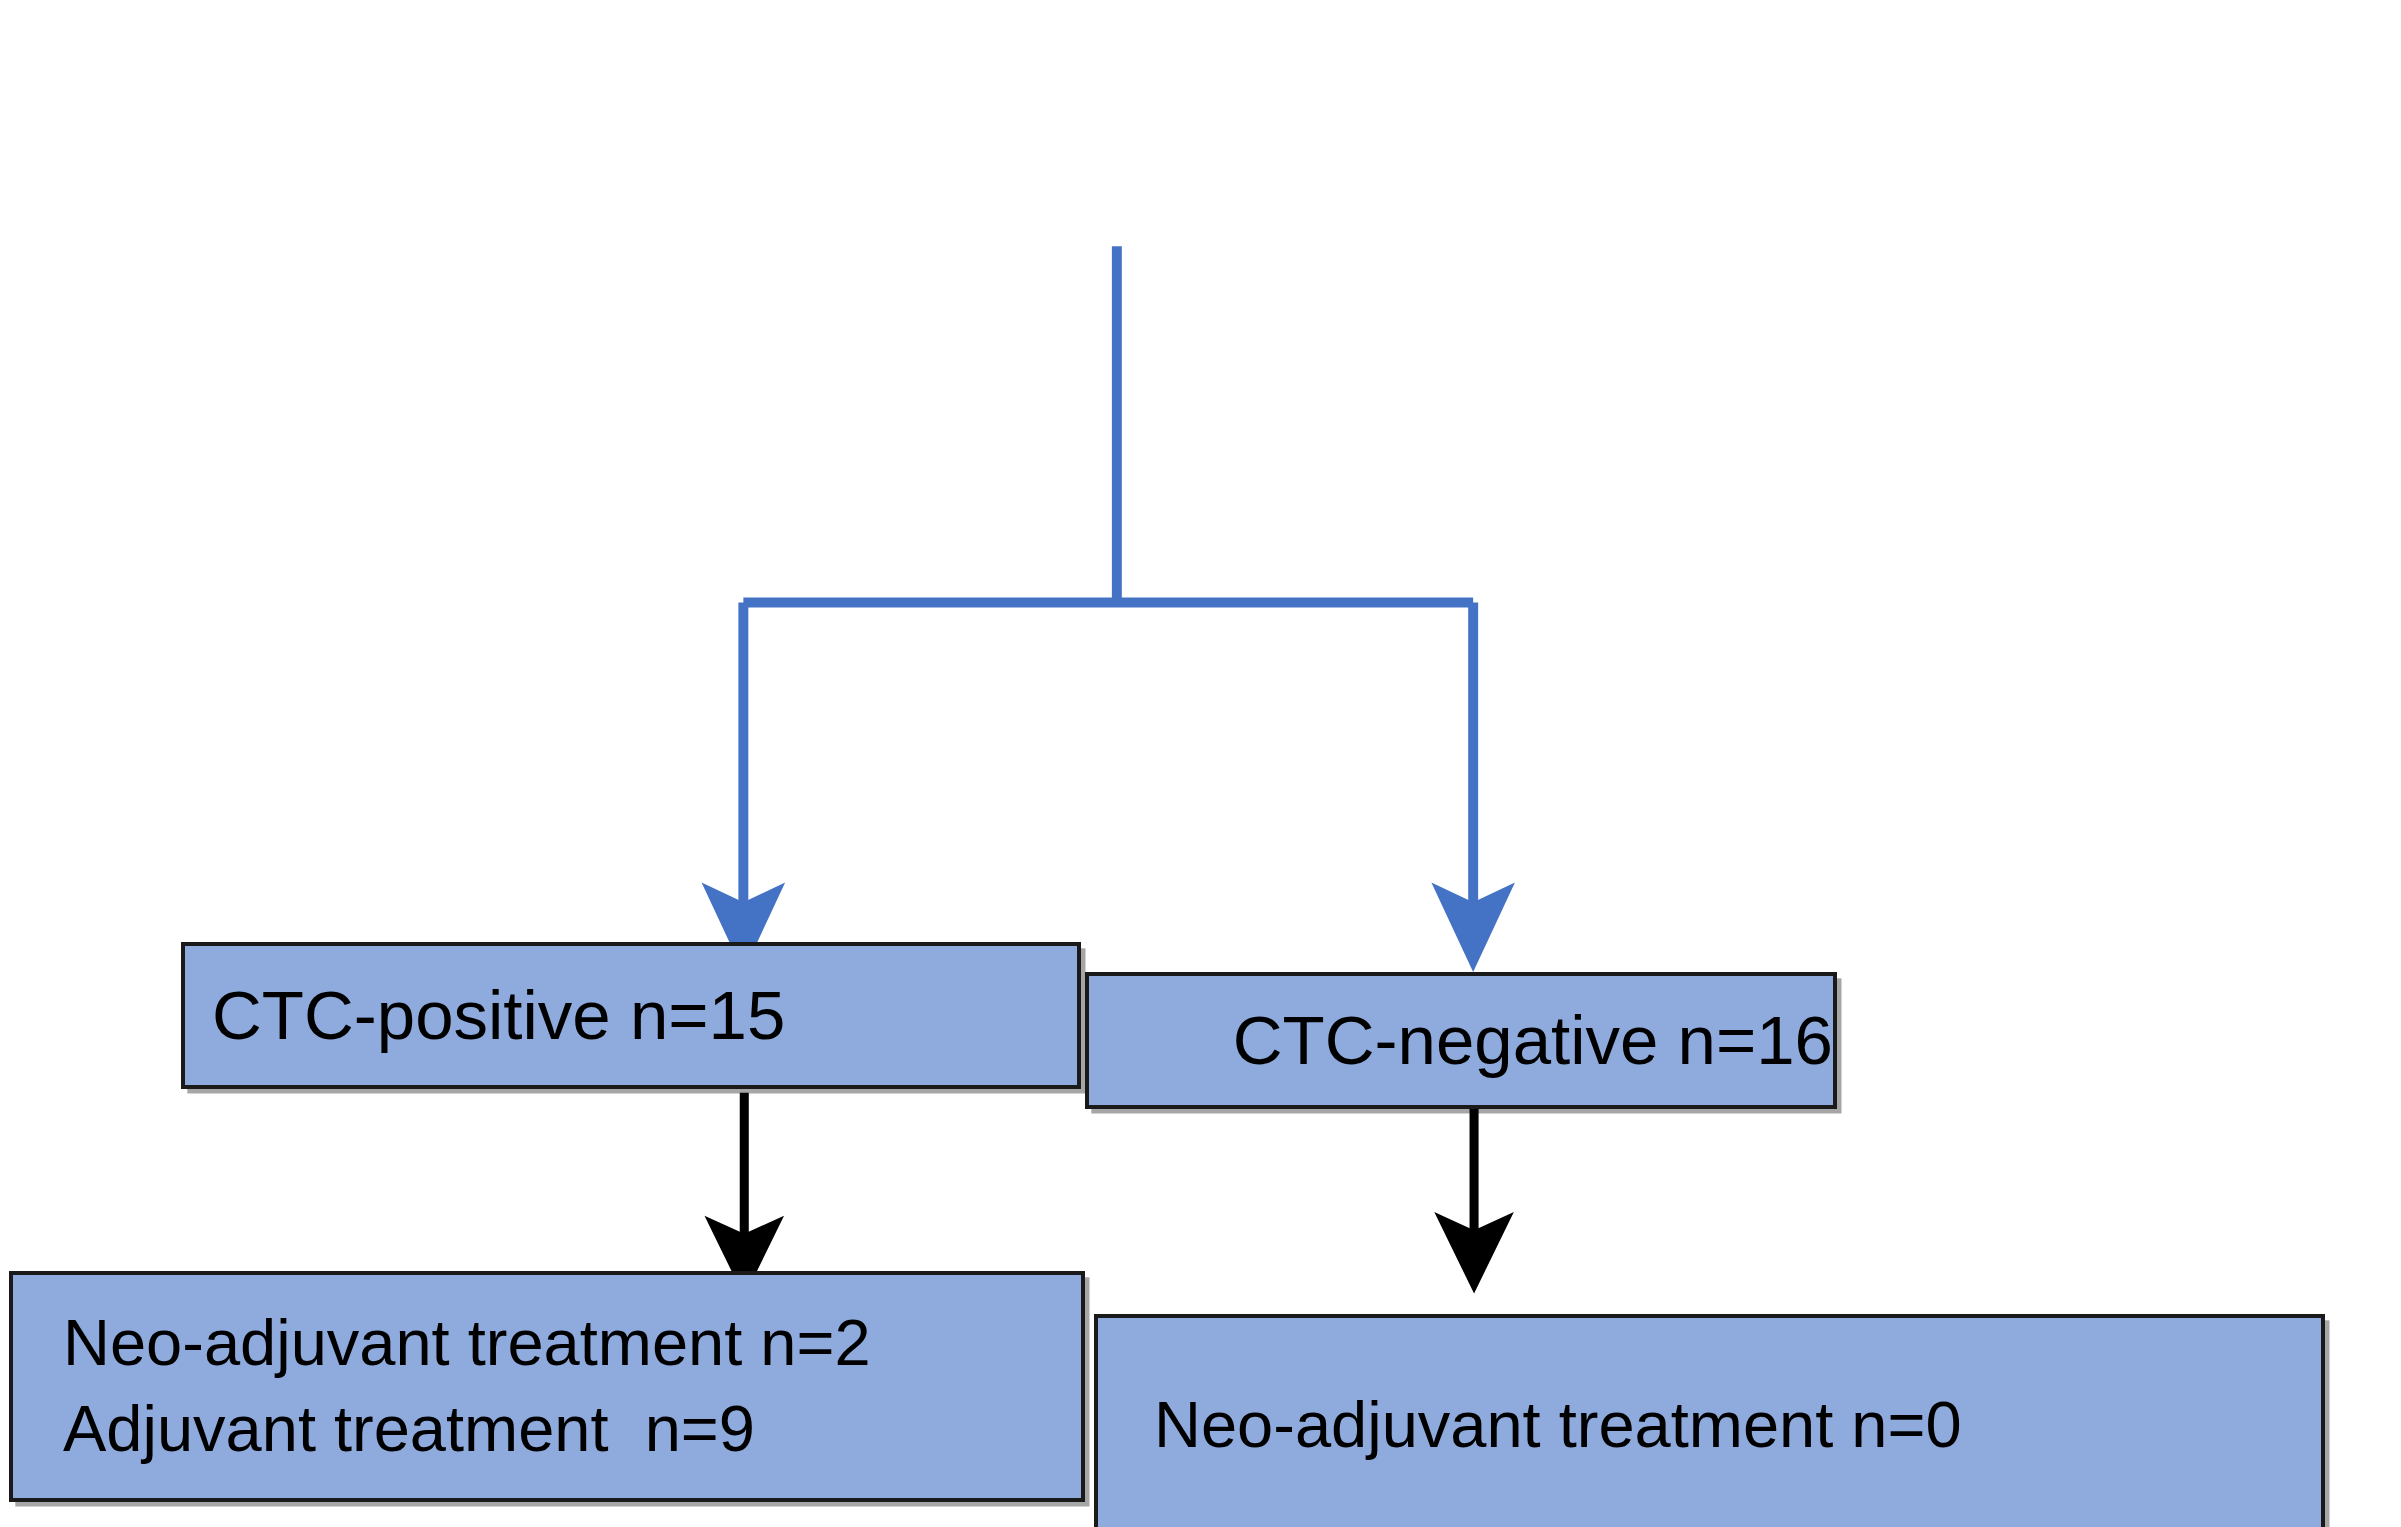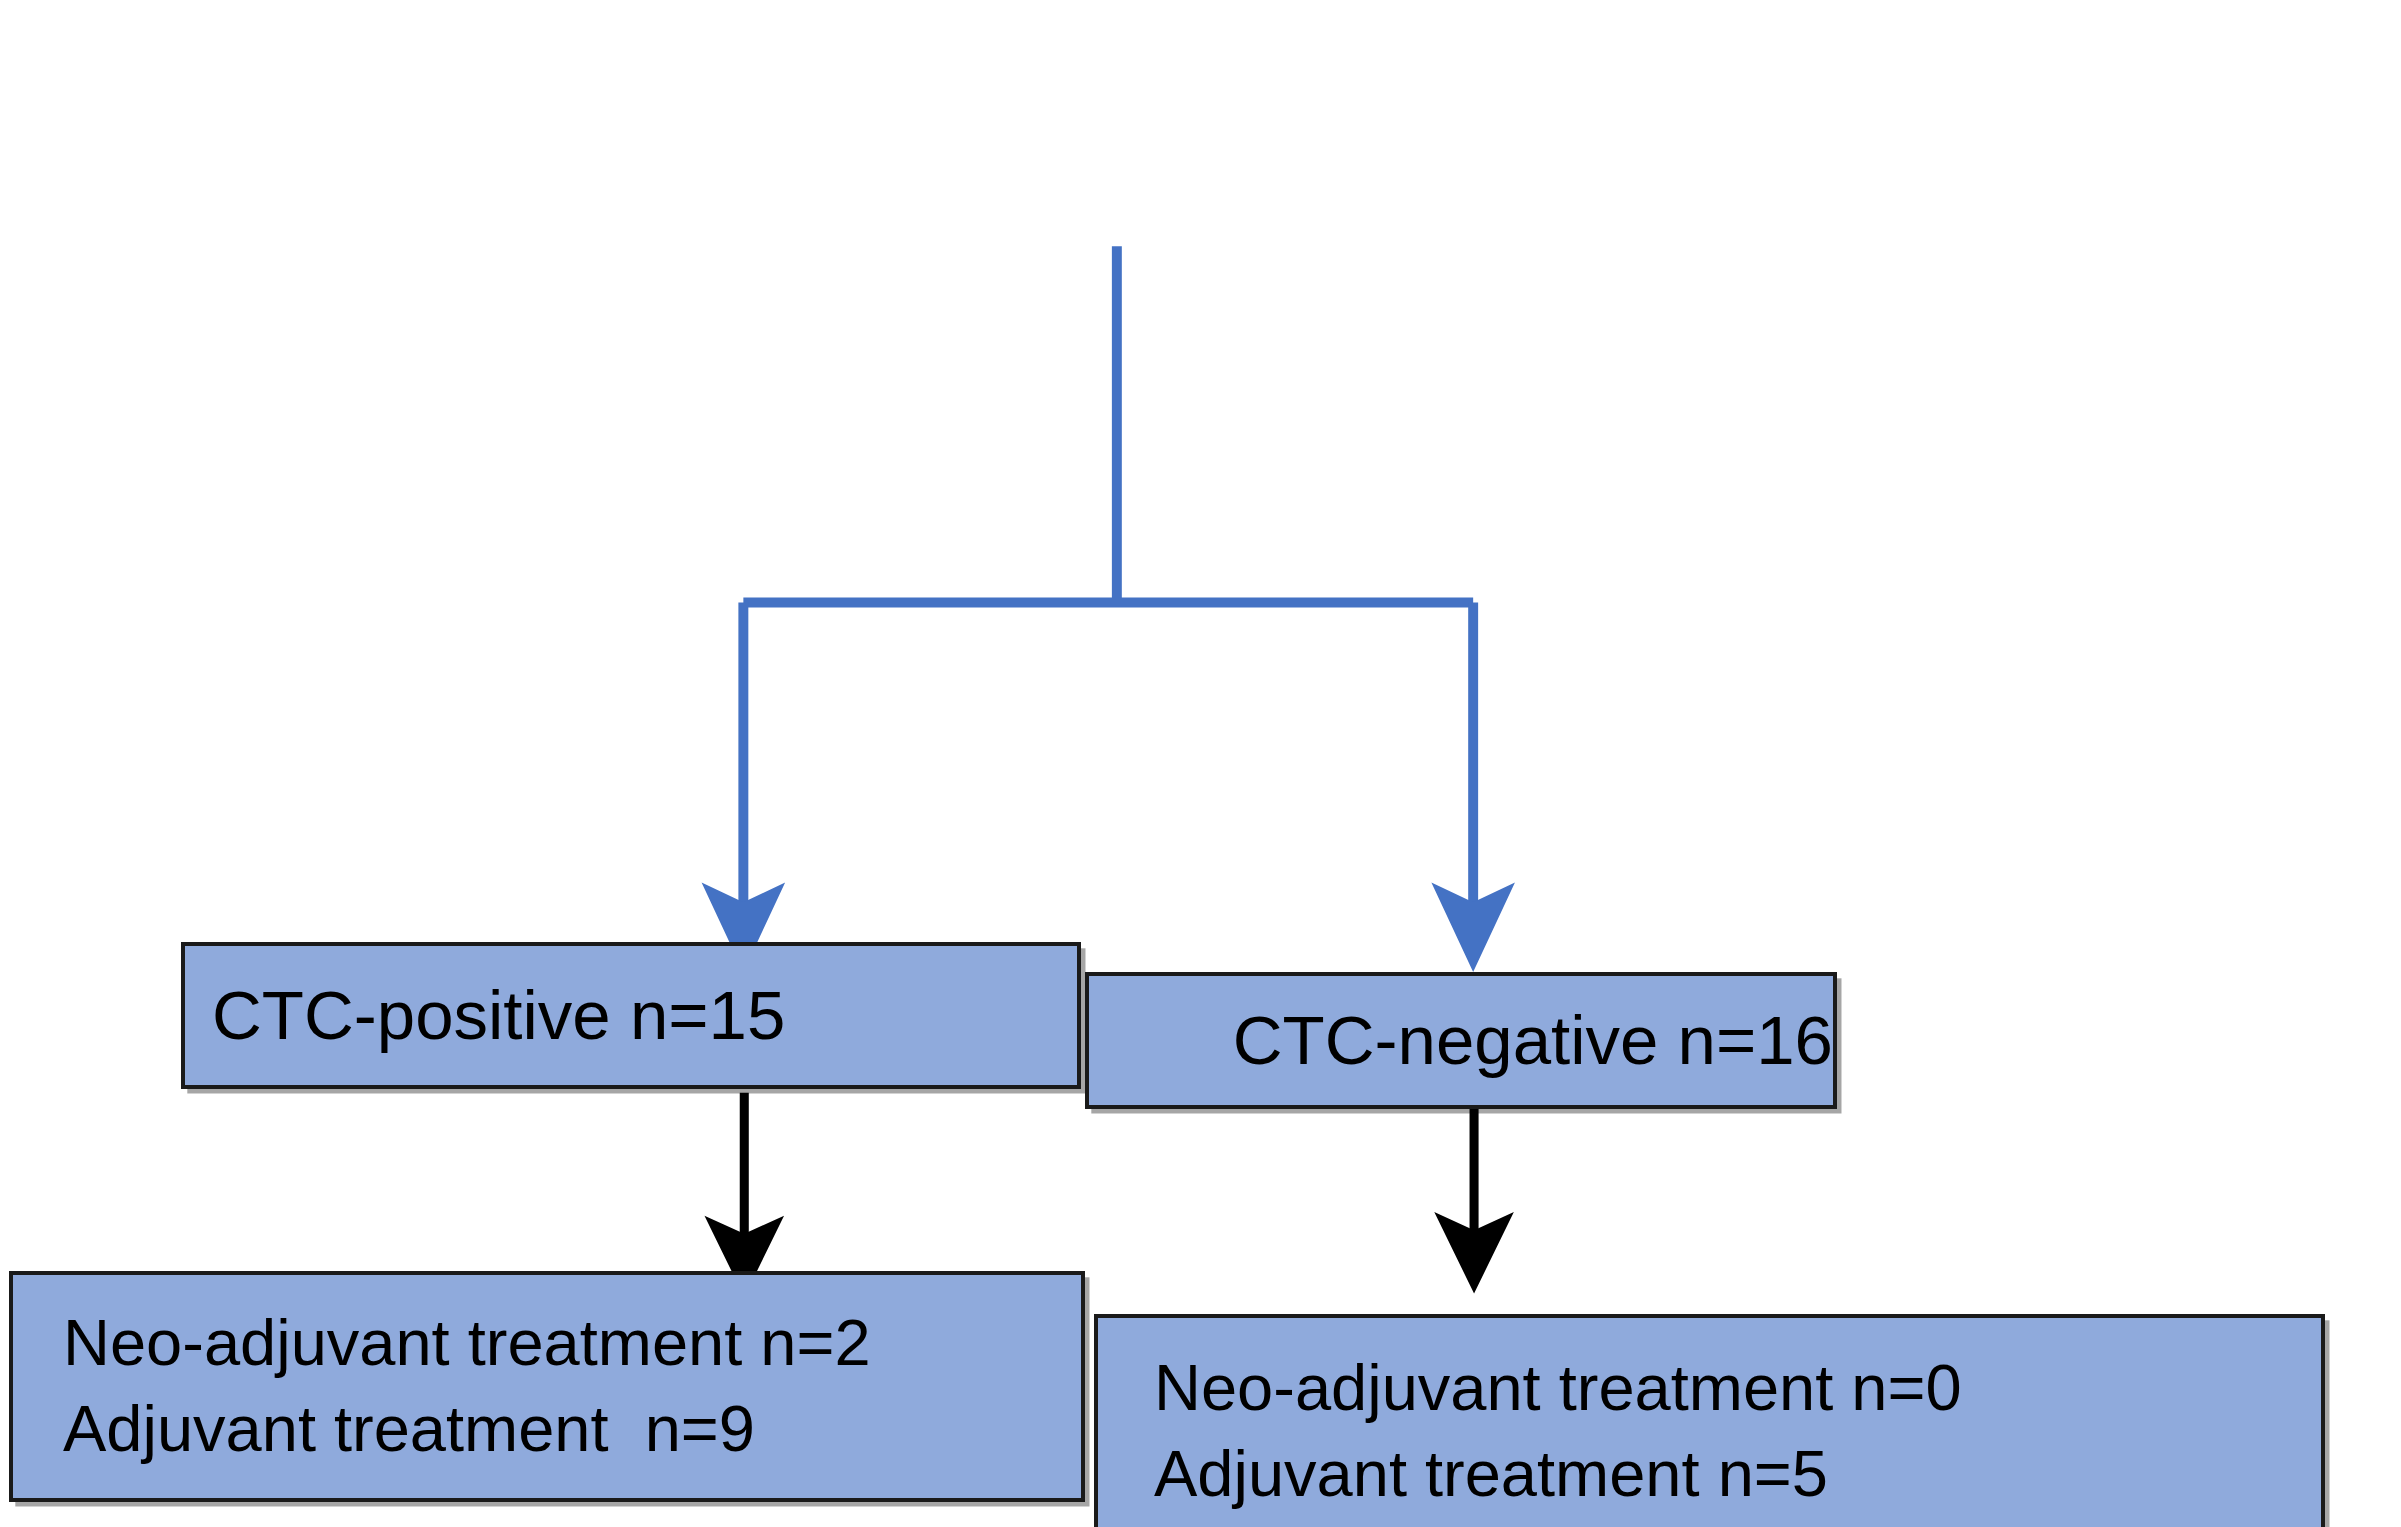--- a/index.html
+++ b/index.html
@@ -141,17 +141,16 @@
     <div class="line l1">CTC-negative n=16</div>
   </div>
 
   <div class="node" id="node-treat-positive">
     <div class="line l1">Neo-adjuvant treatment n=2</div>
     <div class="line l2">Adjuvant treatment  n=9</div>
   </div>
 
   <div class="node" id="node-treat-negative">
     <div class="line l1">Neo-adjuvant treatment n=0</div>
-    <div class="line l2">Adjuvant treatment n=5</div>
   </div>
 
 </div>
 
 
 </body></html>

